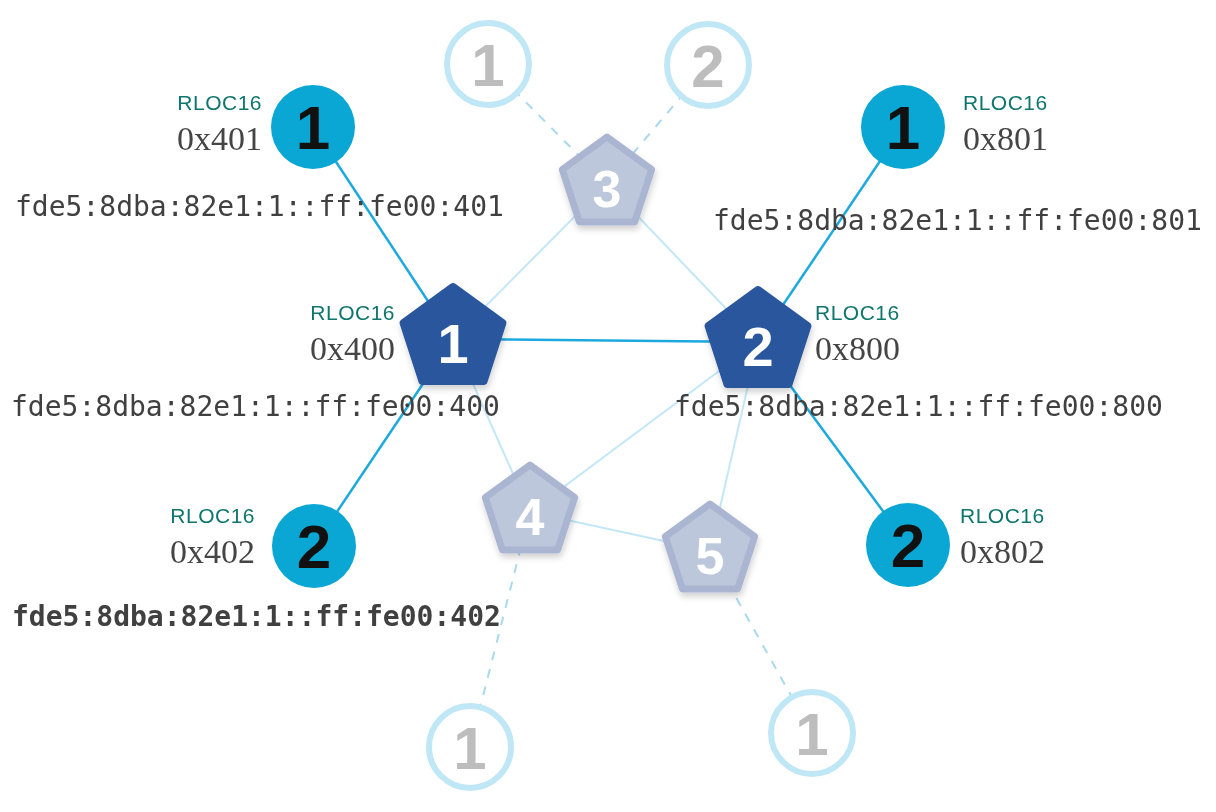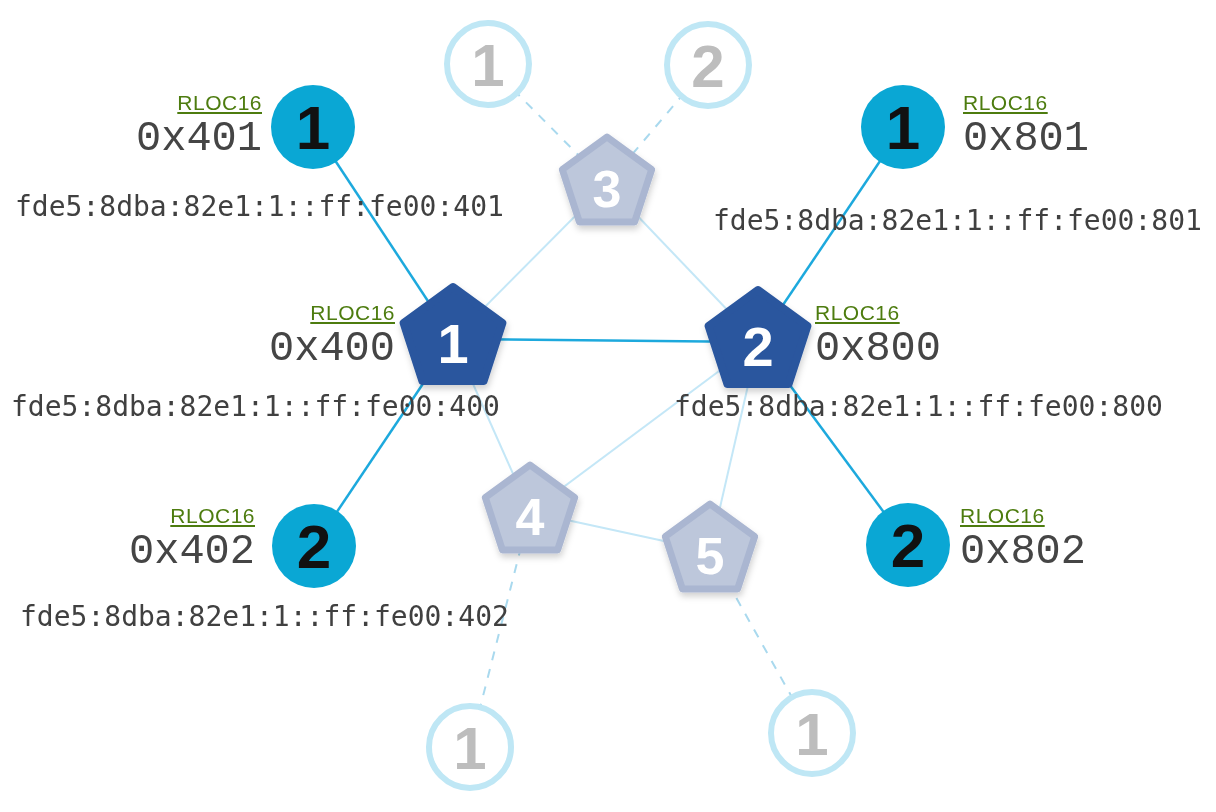--- a/index.html
+++ b/index.html
@@ -14,27 +14,26 @@
   .canvas > svg { position: absolute; top: 0; left: 0; }
 
   .label-block { position: absolute; white-space: nowrap; }
   .align-r { text-align: right; }
   .align-l { text-align: left; }
 
   .rloc-head {
     font-family: "Liberation Sans", sans-serif;
     font-size: 21px;
     line-height: 26px;
-    color: #4d7c0f;
+    color: #0f766e;
     letter-spacing: 0.5px;
-    text-decoration: underline;
   }
   .rloc-val {
-    font-family: Liberation Mono, monospace;
-    font-size: 42px;
+    font-family: Liberation Serif, serif;
+    font-size: 34px;
     line-height: 46px;
     color: #454545;
   }
   .ipv6 {
     position: absolute;
     font-family: "DejaVu Sans Mono", "Liberation Mono", monospace;
     font-size: 28px;
     line-height: 33px;
     color: #404040;
     white-space: nowrap;
@@ -169,20 +168,20 @@
   <div class="label-block align-l" style="top:300px; left:815px;">
     <div class="rloc-head">RLOC16</div>
     <div class="rloc-val">0x800</div>
   </div>
   <div class="ipv6" style="left:674px; top:390px;">fde5:8dba:82e1:1::ff:fe00:800</div>
 
   <div class="label-block align-r" style="top:503px; right:961px;">
     <div class="rloc-head">RLOC16</div>
     <div class="rloc-val">0x402</div>
   </div>
-  <div class="ipv6" style="left:20px; top:600px;">fde5:8dba:82e1:1::ff:fe00:402</div>
+  <div class="ipv6" style="left:12px; top:600px;font-weight:bold;">fde5:8dba:82e1:1::ff:fe00:402</div>
 
   <div class="label-block align-l" style="top:503px; left:960px;">
     <div class="rloc-head">RLOC16</div>
     <div class="rloc-val">0x802</div>
   </div>
 
 </div>
 
 </body></html>

